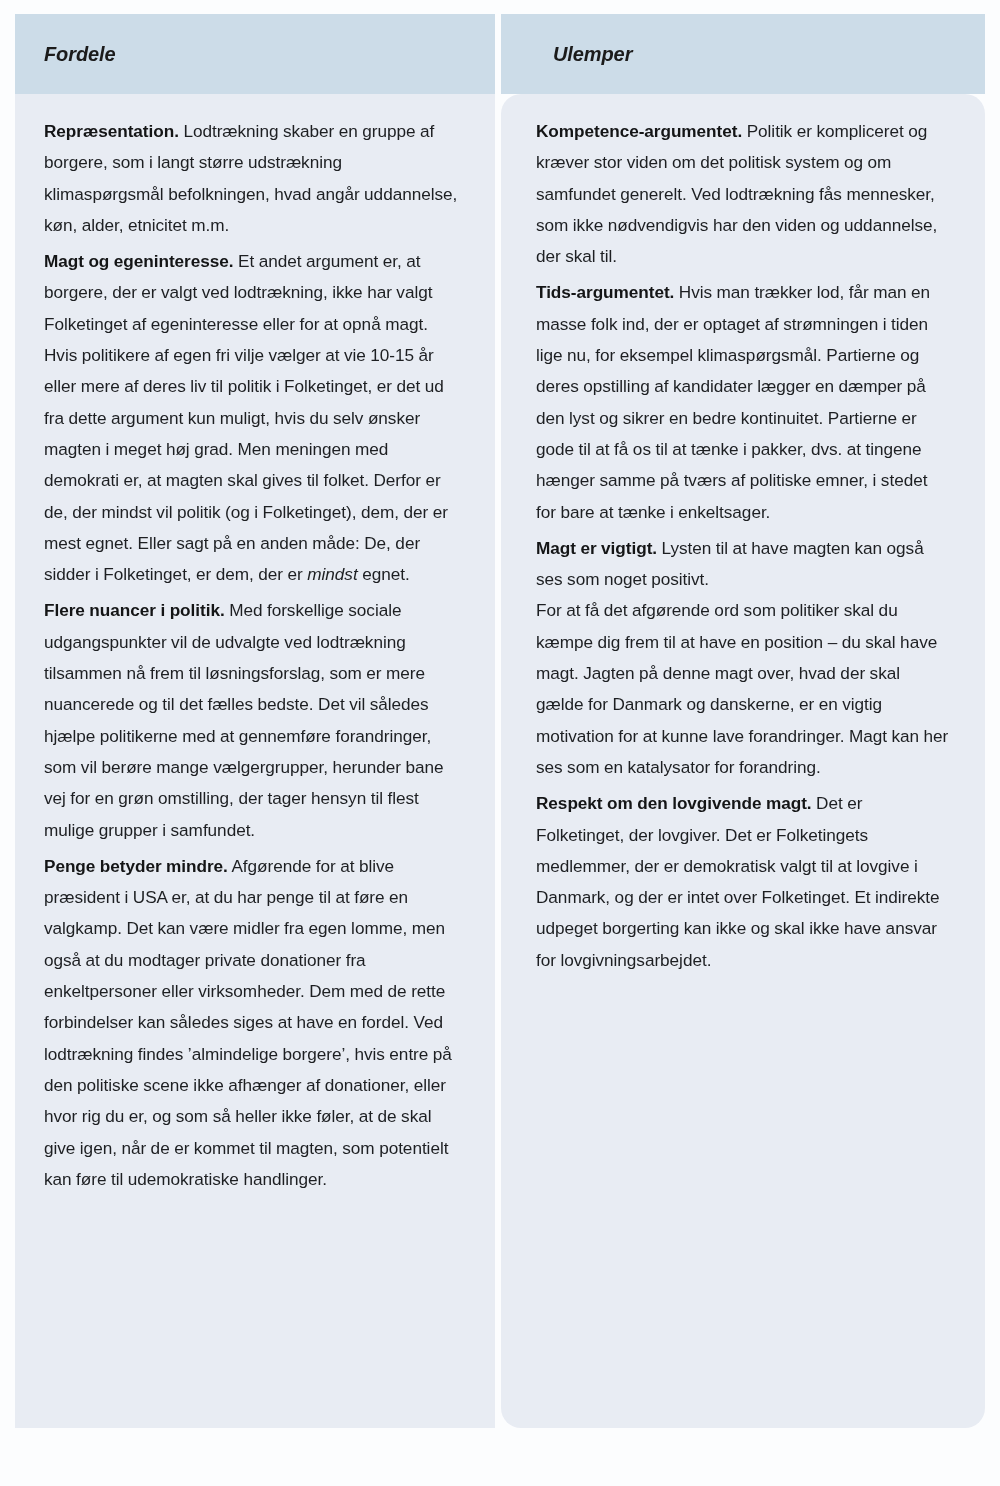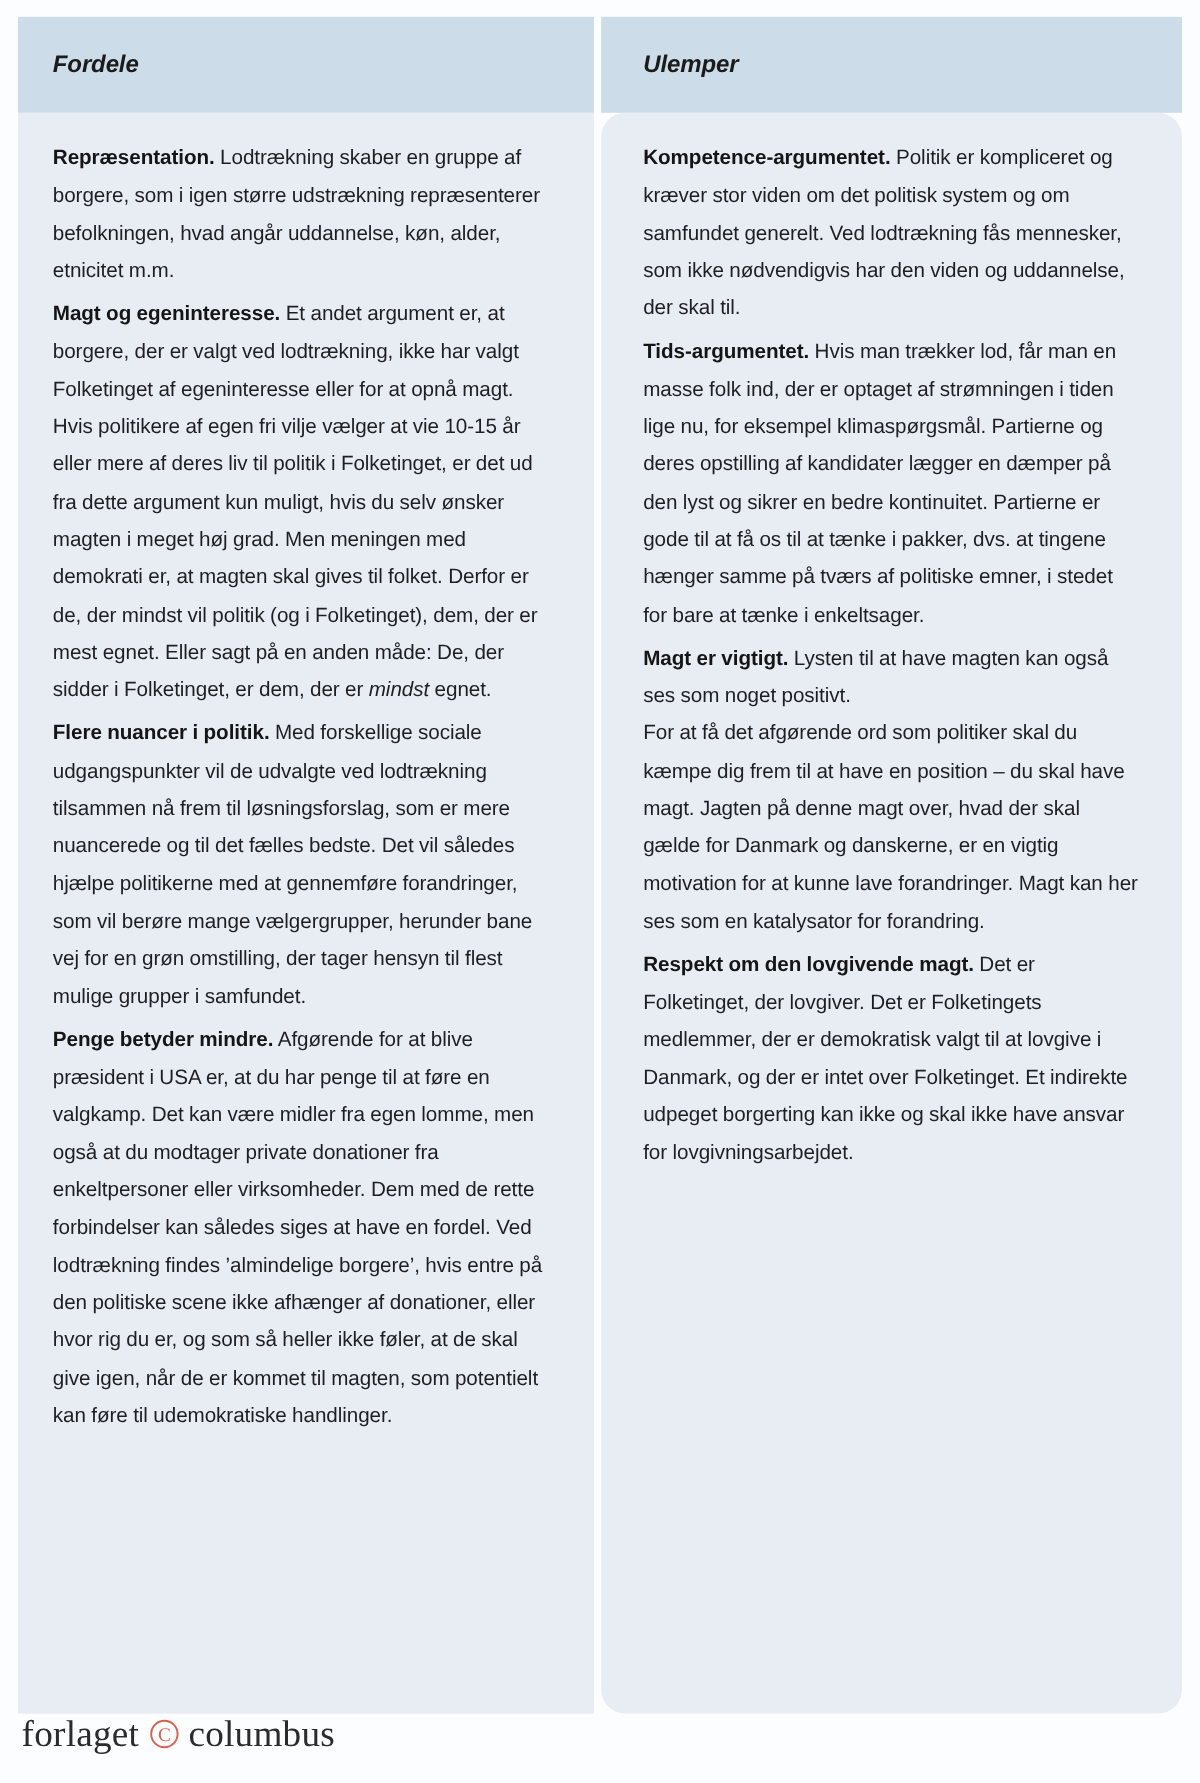--- a/index.html
+++ b/index.html
@@ -40,21 +40,21 @@
   }
   .th {
     background: #ccdce8;
     display: flex;
     align-items: center;
     box-sizing: border-box;
     font-style: italic;
   }
   .th-left  { width: 480px; padding-left: 29px; }
   .th-gap   { width: 6px; background: #fcfdfe; }
-  .th-right { flex: 1; padding-left: 35px; }
+  .th-right { flex: 1; padding-left: 52px; }
 
   .th-text {
     font-size: 20px;
     font-weight: bold;
     color: #1b1b1b;
     letter-spacing: -0.1px;
   }
 
   .tbody {
     display: flex;
@@ -137,21 +137,21 @@
       <div class="th-gap"></div>
       <div class="th th-right">
         <span class="th-text">Ulemper</span>
       </div>
     </div>
 
     <div class="tbody">
 
       <div class="td td-left">
         <p class="para">
-          <span class="lead">Repræsentation.</span><span> Lodtrækning skaber en gruppe af borgere, som i igen større udstrækning repræsenterer befolkningen, hvad angår uddannelse, køn, alder, etnicitet m.m.</span>
+          <span class="lead">Repræsentation.</span><span> Lodtrækning skaber en gruppe af borgere, som i langt større udstrækning klimaspørgsmål befolkningen, hvad angår uddannelse, køn, alder, etnicitet m.m.</span>
         </p>
         <p class="para">
           <span class="lead">Magt og egeninteresse.</span><span> Et andet argument er, at borgere, der er valgt ved lodtrækning, ikke har valgt Folketinget af egeninteresse eller for at opnå magt. Hvis politikere af egen fri vilje vælger at vie 10-15 år eller mere af deres liv til politik i Folketinget, er det ud fra dette argument kun muligt, hvis du selv ønsker magten i meget høj grad. Men meningen med demokrati er, at magten skal gives til folket. Derfor er de, der mindst vil politik (og i Folketinget), dem, der er mest egnet. Eller sagt på en anden måde: De, der sidder i Folketinget, er dem, der er </span><span class="ital">mindst</span><span> egnet.</span>
         </p>
         <p class="para">
           <span class="lead">Flere nuancer i politik.</span><span> Med forskellige sociale udgangspunkter vil de udvalgte ved lodtrækning tilsammen nå frem til løsningsforslag, som er mere nuancerede og til det fælles bedste. Det vil således hjælpe politikerne med at gennemføre forandringer, som vil berøre mange vælgergrupper, herunder bane vej for en grøn omstilling, der tager hensyn til flest mulige grupper i samfundet.</span>
         </p>
         <p class="para">
           <span class="lead">Penge betyder mindre.</span><span> Afgørende for at blive præsident i USA er, at du har penge til at føre en valgkamp. Det kan være midler fra egen lomme, men også at du modtager private donationer fra enkeltpersoner eller virksomheder. Dem med de rette forbindelser kan således siges at have en fordel. Ved lodtrækning findes ’almindelige borgere’, hvis entre på den politiske scene ikke afhænger af donationer, eller hvor rig du er, og som så heller ikke føler, at de skal give igen, når de er kommet til magten, som potentielt kan føre til udemokratiske handlinger.</span>
         </p>
@@ -170,24 +170,14 @@
           <span class="lead">Magt er vigtigt.</span><span> Lysten til at have magten kan også ses som noget positivt.</span><br><span>For at få det afgørende ord som politiker skal du kæmpe dig frem til at have en position – du skal have magt. Jagten på denne magt over, hvad der skal gælde for Danmark og danskerne, er en vigtig motivation for at kunne lave forandringer. Magt kan her ses som en katalysator for forandring.</span>
         </p>
         <p class="para">
           <span class="lead">Respekt om den lovgivende magt.</span><span> Det er Folketinget, der lovgiver. Det er Folketingets medlemmer, der er demokratisk valgt til at lovgive i Danmark, og der er intet over Folketinget. Et indirekte udpeget borgerting kan ikke og skal ikke have ansvar for lovgivningsarbejdet.</span>
         </p>
       </div>
 
     </div>
   </div>
 
-  <div class="footer">
-    <span class="logo-text">forlaget</span>
-    <span class="logo-c">
-      <svg width="26" height="26" viewBox="0 0 26 26" aria-hidden="true">
-        <circle cx="13" cy="13" r="11" fill="none" stroke="#d9604e" stroke-width="1.6"></circle>
-        <text x="13" y="19" text-anchor="middle" font-family="Liberation Serif, serif" font-size="16" fill="#d9604e">C</text>
-      </svg>
-    </span>
-    <span class="logo-text">columbus</span>
-  </div>
 
 </div>
 
 </body></html>

